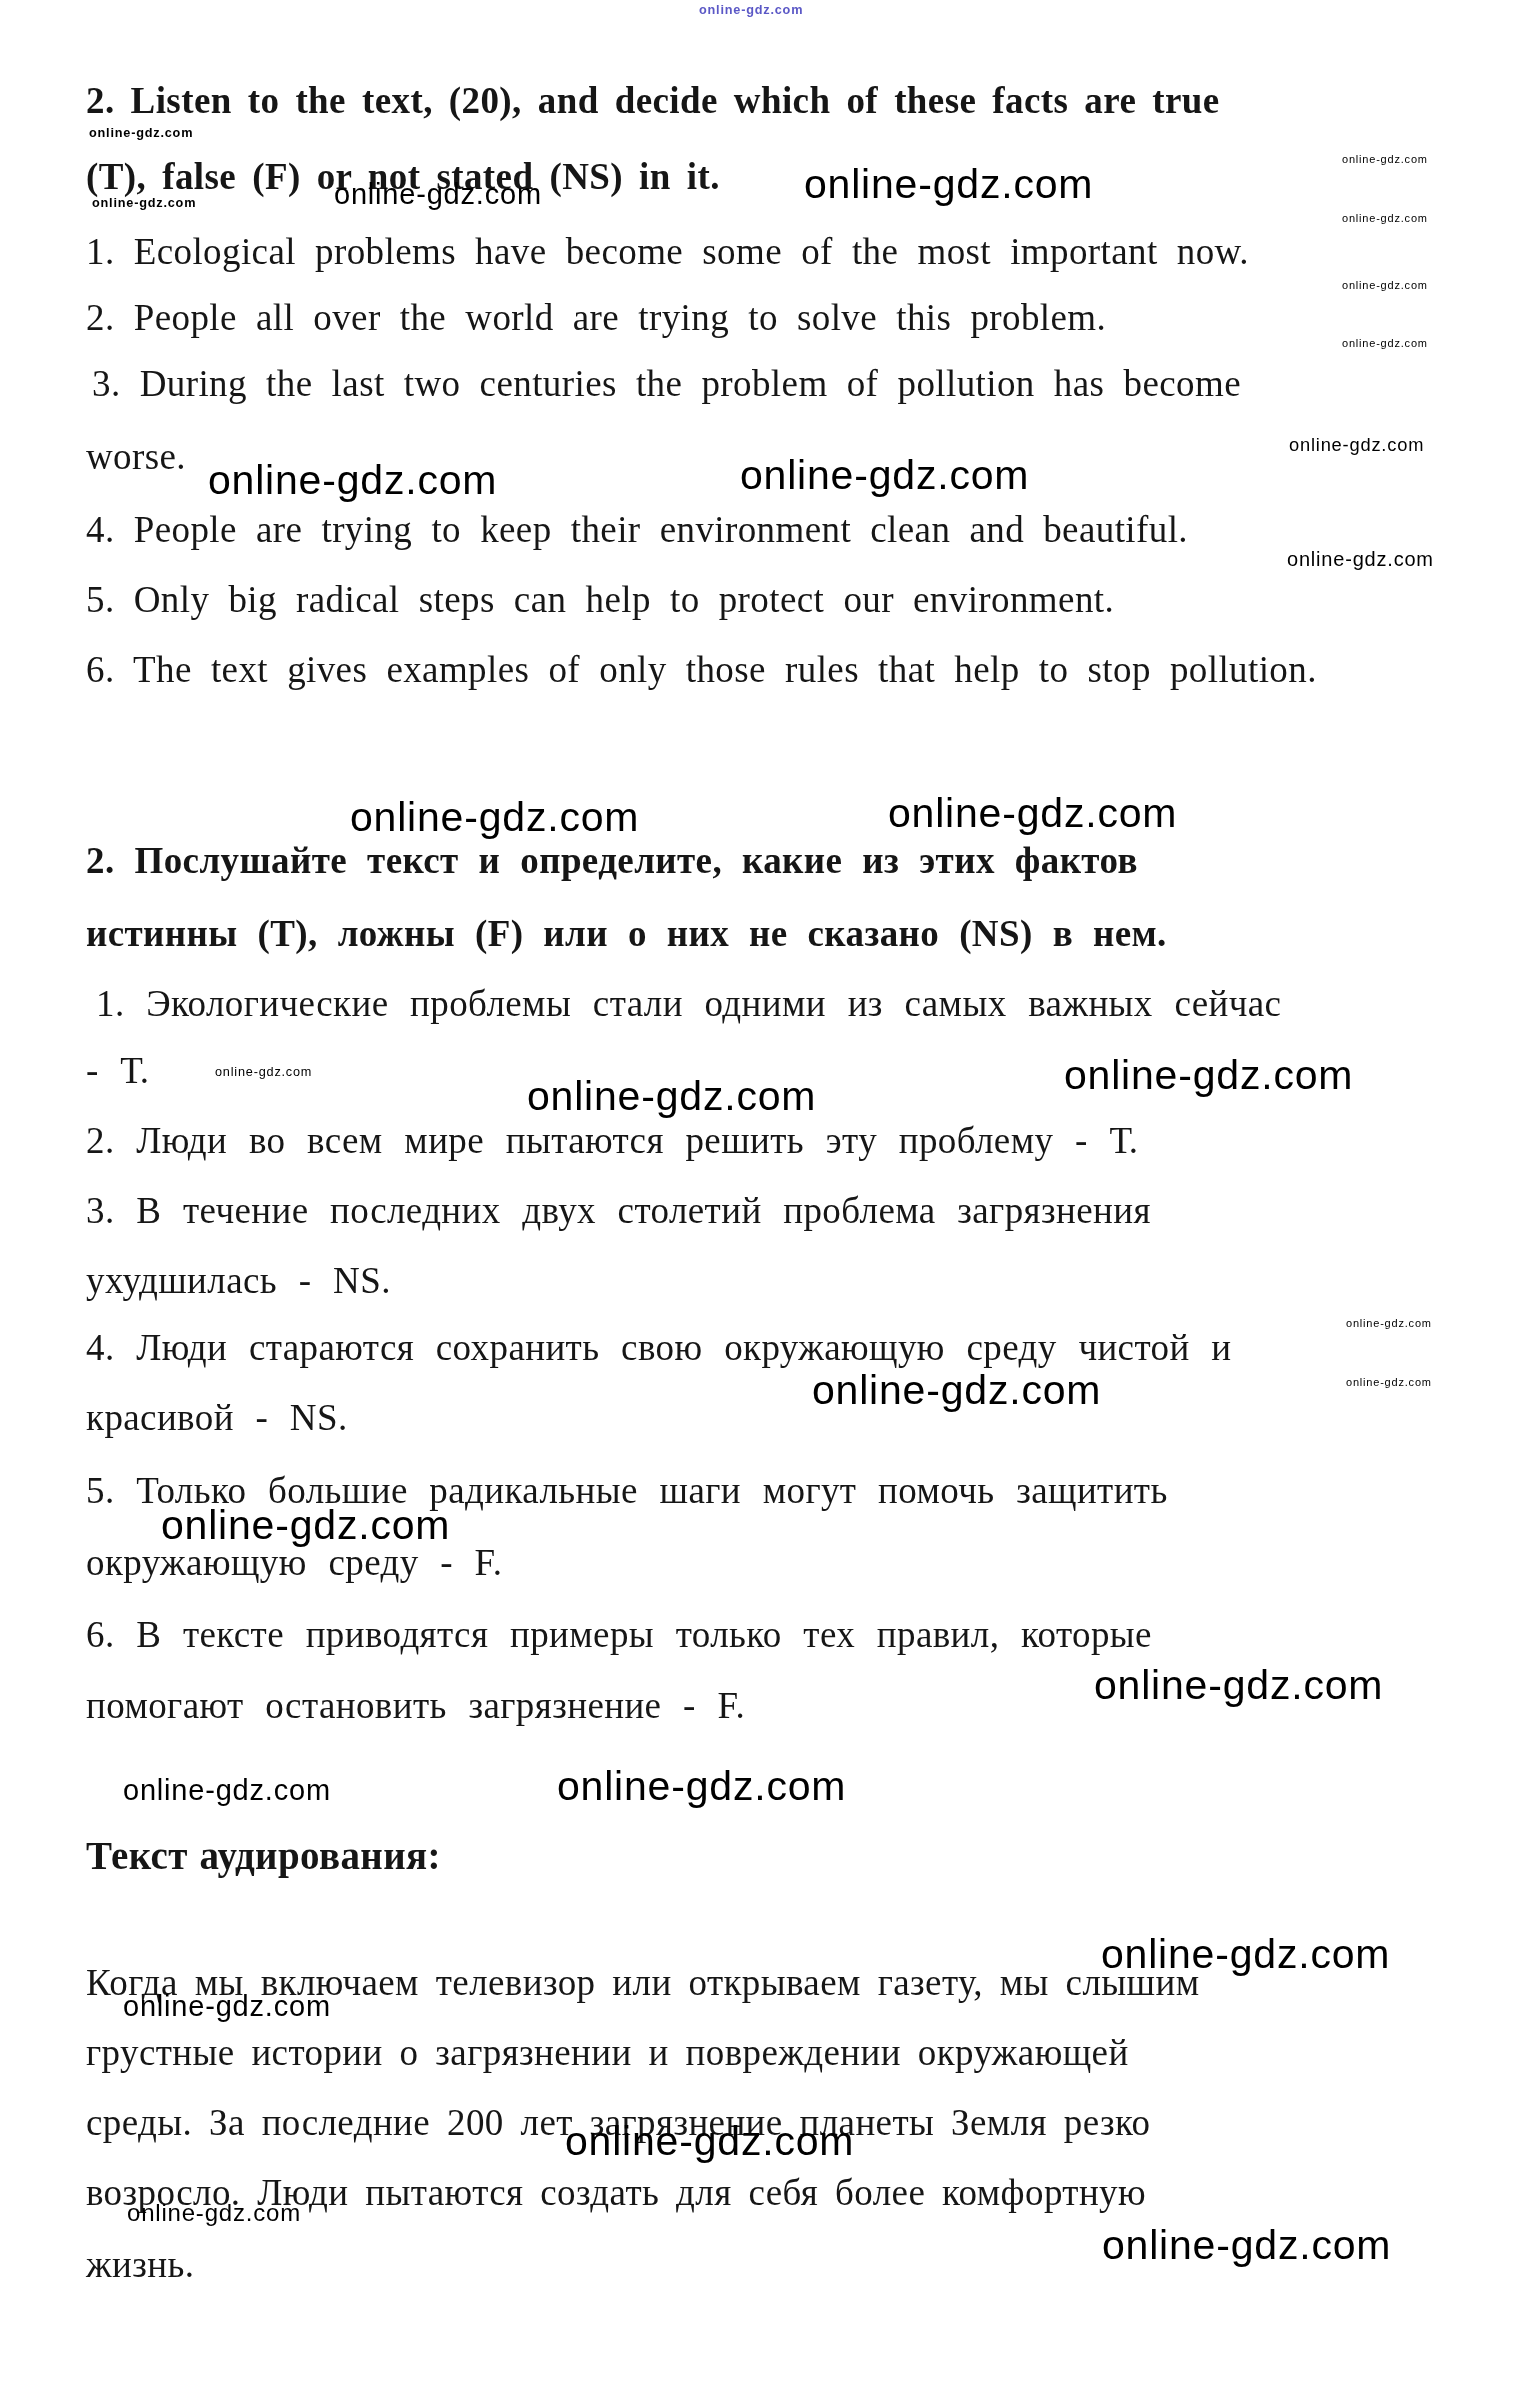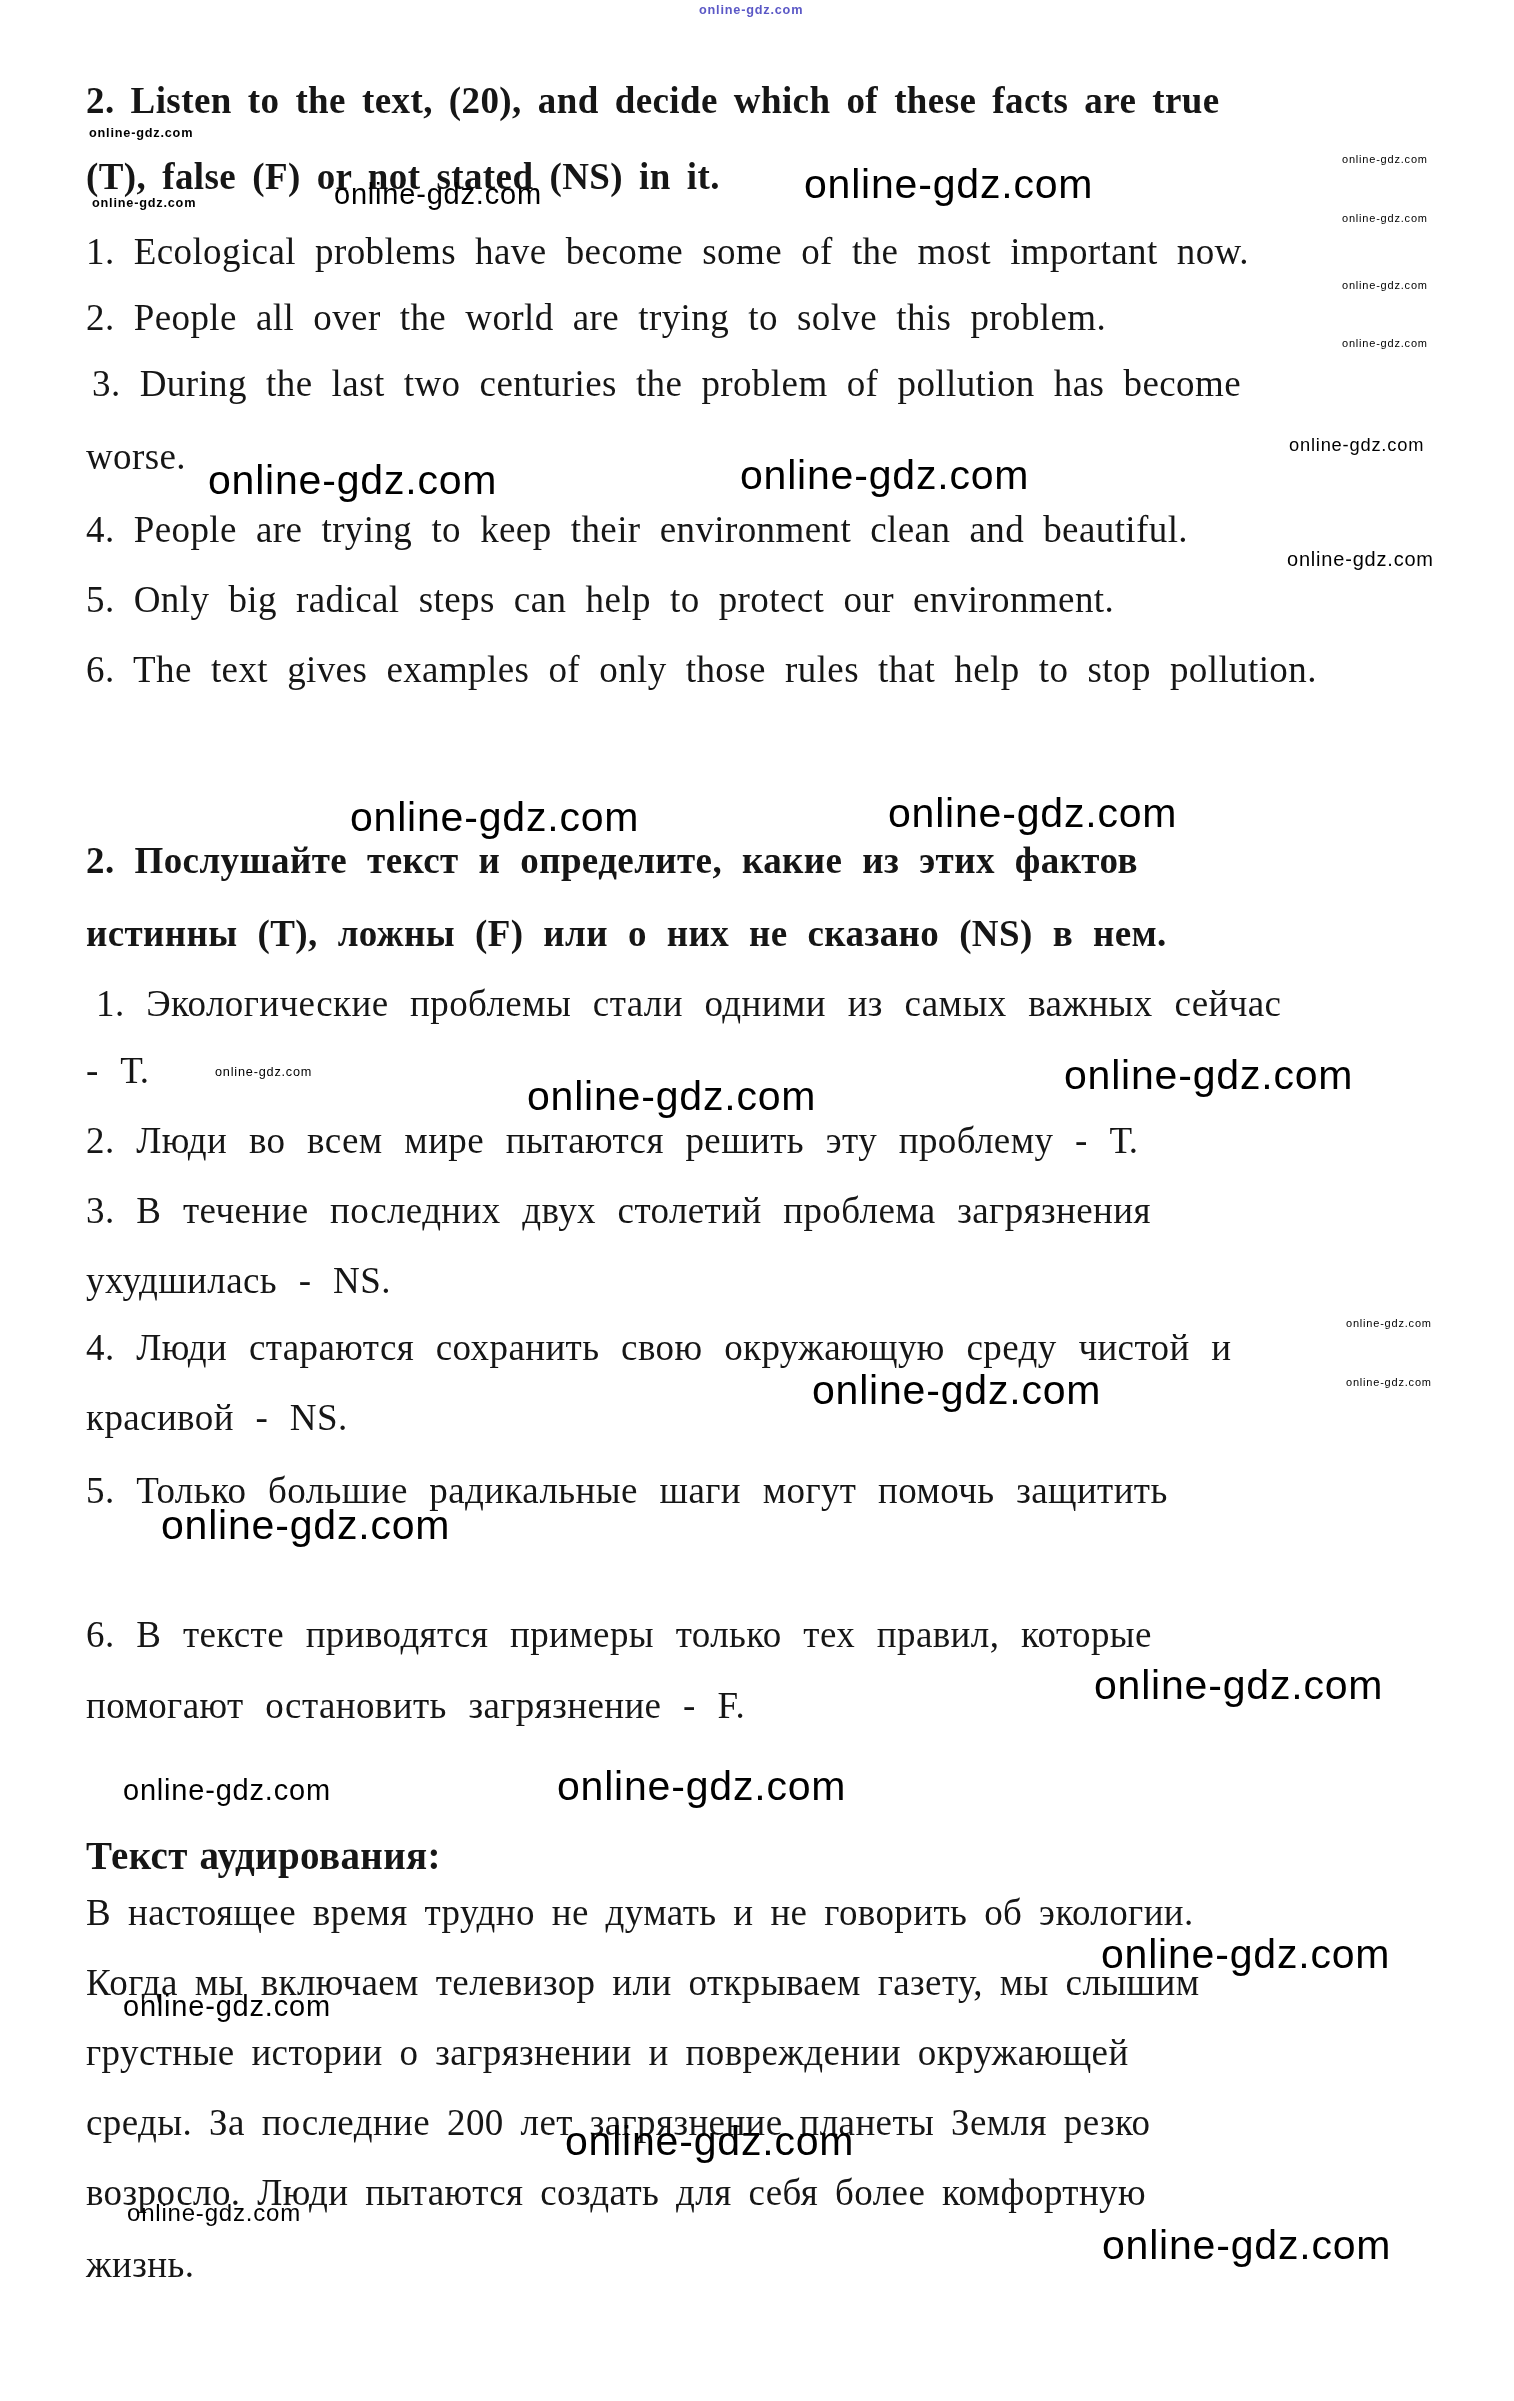--- a/index.html
+++ b/index.html
@@ -49,24 +49,24 @@
     <div class="line ru-title" style="left: 86px; top: 840px;">2. Послушайте текст и определите, какие из этих фактов</div>
     <div class="line ru-title" style="left: 86px; top: 913px;">истинны (T), ложны (F) или о них не сказано (NS) в нем.</div>
     <div class="line ru" style="left: 96px; top: 983px;">1. Экологические проблемы стали одними из самых важных сейчас</div>
     <div class="line ru" style="left: 86px; top: 1050px;">- Т.</div>
     <div class="line ru" style="left: 86px; top: 1120px;">2. Люди во всем мире пытаются решить эту проблему - Т.</div>
     <div class="line ru" style="left: 86px; top: 1190px;">3. В течение последних двух столетий проблема загрязнения</div>
     <div class="line ru" style="left: 86px; top: 1260px;">ухудшилась - NS.</div>
     <div class="line ru" style="left: 86px; top: 1327px;">4. Люди стараются сохранить свою окружающую среду чистой и</div>
     <div class="line ru" style="left: 86px; top: 1397px;">красивой - NS.</div>
     <div class="line ru" style="left: 86px; top: 1470px;">5. Только большие радикальные шаги могут помочь защитить</div>
+    <div class="line ru" style="left: 86px; top: 1542px;">окружающую среду - F.</div>
     <div class="line ru" style="left: 86px; top: 1614px;">6. В тексте приводятся примеры только тех правил, которые</div>
     <div class="line ru" style="left: 86px; top: 1685px; text-align: center;">помогают остановить загрязнение - F.</div>
     <div class="line audio-title" style="left: 86px; top: 1819px; margin-top: 15px;">Текст аудирования:</div>
-    <div class="line para" style="left: 86px; top: 1892px;">В настоящее время трудно не думать и не говорить об экологии.</div>
     <div class="line para" style="left: 86px; top: 1962px;">Когда мы включаем телевизор или открываем газету, мы слышим</div>
     <div class="line para" style="left: 86px; top: 2032px;">грустные истории о загрязнении и повреждении окружающей</div>
     <div class="line para" style="left: 86px; top: 2102px;">среды. За последние 200 лет загрязнение планеты Земля резко</div>
     <div class="line para" style="left: 86px; top: 2172px;">возросло. Люди пытаются создать для себя более комфортную</div>
     <div class="line para" style="left: 86px; top: 2244px;">жизнь.</div>
     <div class="wm" style="left: 699px; top: 4px; font-size: 12.7px; font-weight: 700; color: rgb(91, 88, 198);">online-gdz.com</div>
     <div class="wm" style="left: 89px; top: 127px; font-size: 12.7px; font-weight: 600; color: rgb(0, 0, 0);">online-gdz.com</div>
     <div class="wm" style="left: 334px; top: 180px; font-size: 29px; font-weight: 400; color: rgb(0, 0, 0);">online-gdz.com</div>
     <div class="wm" style="left: 804px; top: 164px; font-size: 41px; font-weight: 400; color: rgb(0, 0, 0);">online-gdz.com</div>
     <div class="wm" style="left: 92px; top: 197px; font-size: 12.7px; font-weight: 600; color: rgb(0, 0, 0);">online-gdz.com</div>

